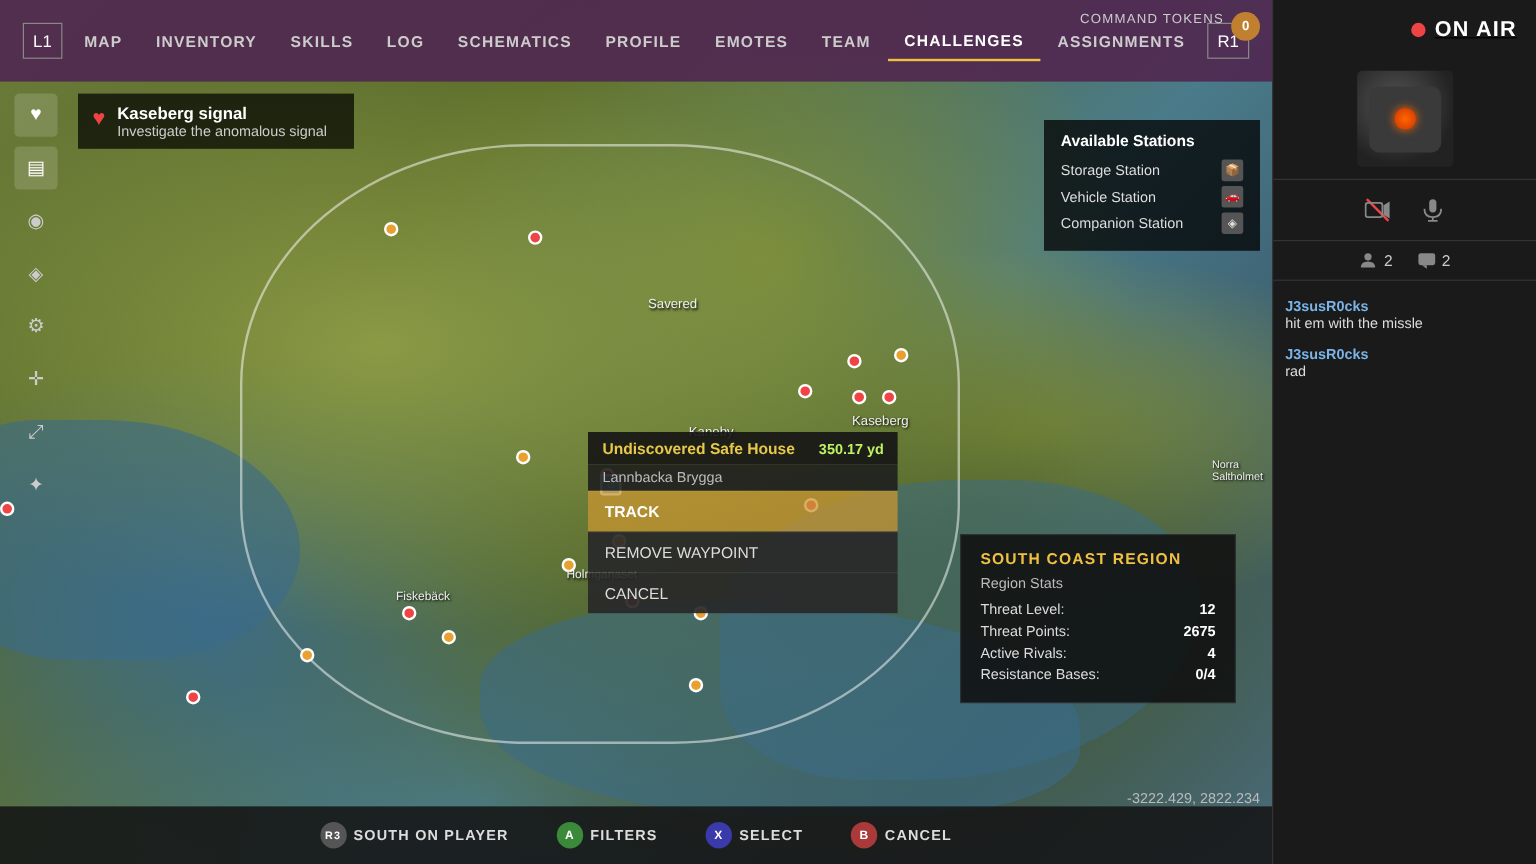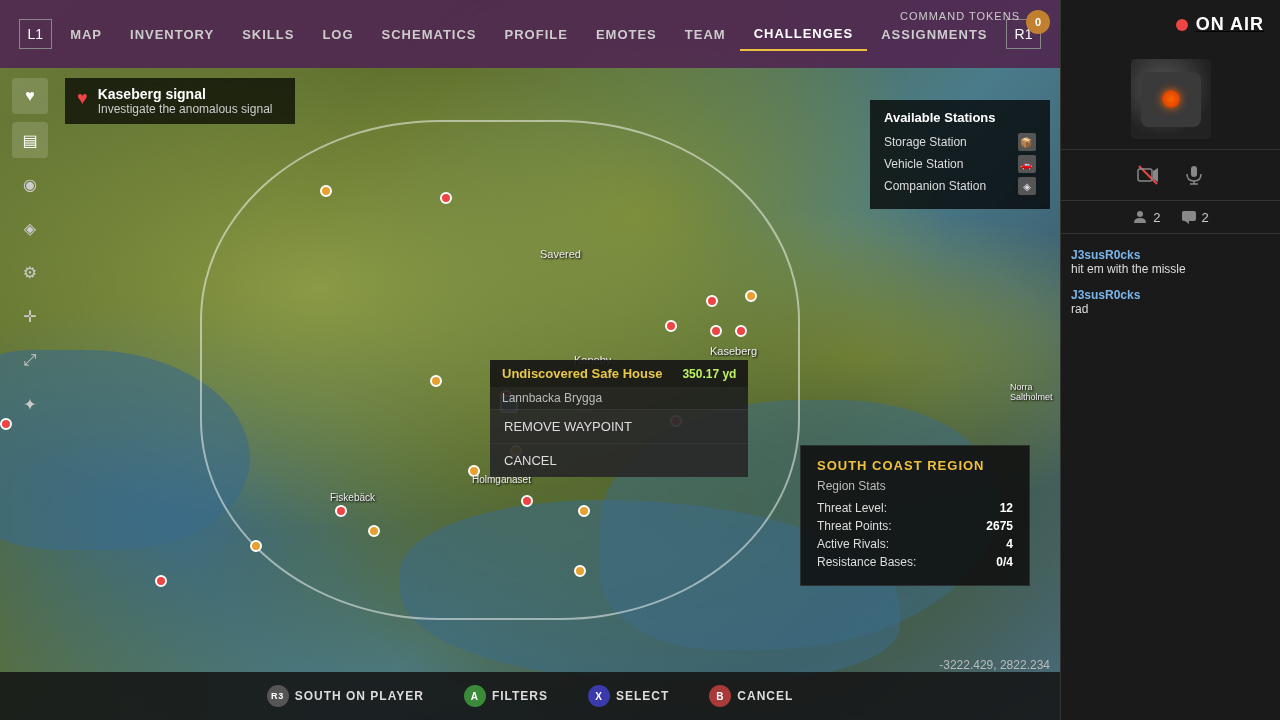--- a/index.html
+++ b/index.html
@@ -585,20 +585,21 @@
       <div class="station-icon">◈</div>
     </div>
   </div>
 
   <div id="context-menu">
     <div id="context-header">
       <span class="location-name">Undiscovered Safe House</span>
       <span class="distance">350.17 yd</span>
     </div>
     <div id="context-subname">Lannbacka Brygga</div>
+    <div class="context-option highlighted">TRACK</div>
     <div class="context-option">REMOVE WAYPOINT</div>
     <div class="context-option">CANCEL</div>
   </div>
 
   <div id="region-panel">
     <div class="region-title">SOUTH COAST REGION</div>
     <div class="region-subtitle">Region Stats</div>
     <div class="region-stat">
       <span>Threat Level:</span>
       <span class="val">12</span>

